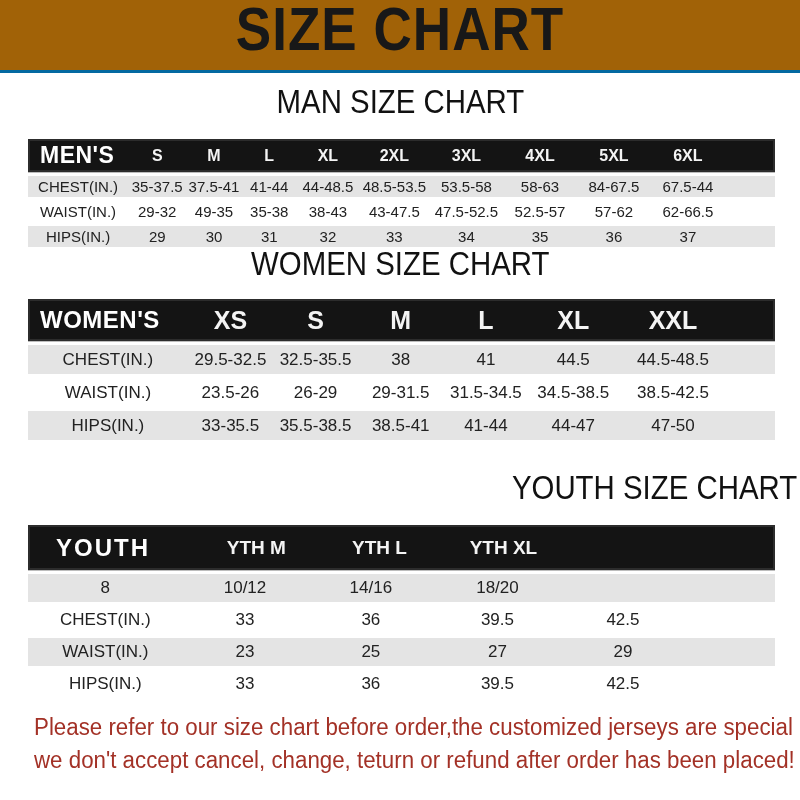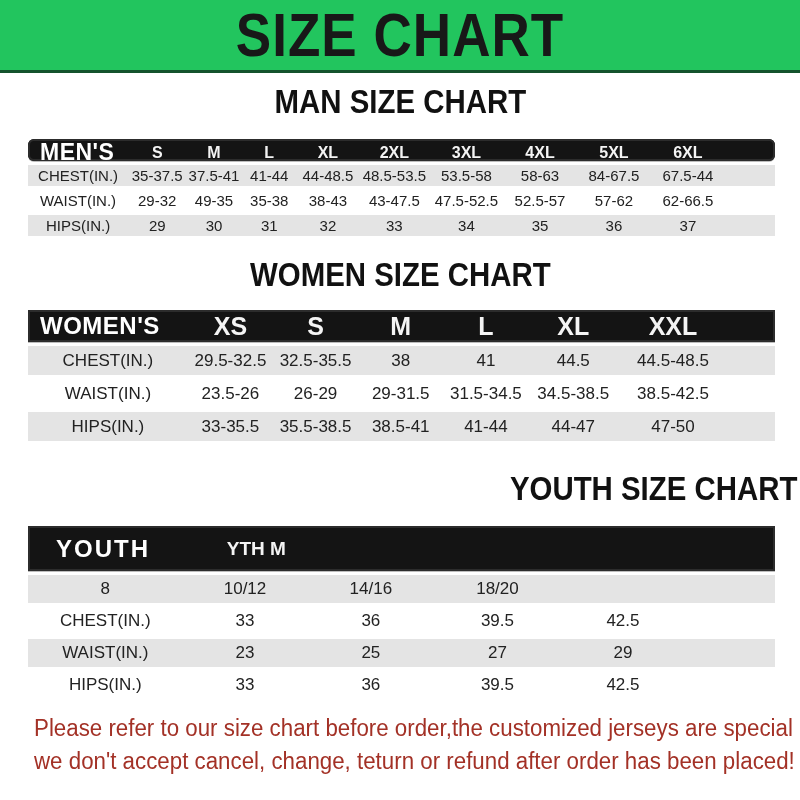--- a/index.html
+++ b/index.html
@@ -5,36 +5,36 @@
   html,body{margin:0;padding:0;}
   body{
     width:800px;height:800px;overflow:hidden;background:#ffffff;
     font-family:"Liberation Sans", sans-serif;
     -webkit-font-smoothing:antialiased;
   }
   .page{width:800px;height:800px;position:relative;}
 
   
   .banner{
-    height:70px;background:#22c55e;border-bottom:3px solid #14532d;
-    display:flex;align-items:center;justify-content:center;
+    height:70px;background:#a16207;border-bottom:3px solid #0369a1;
+    display:flex;justify-content:center;
   }
   .banner-text{
     display:inline-block;color:#181818;font-size:52px;font-weight:800;
     letter-spacing:1px;transform:scale(1.02,1.18);white-space:nowrap;
   }
 
   
   .section-heading{
-    margin:0;text-align:center;color:#111;font-weight:700;
+    margin:0;text-align:center;color:#111;font-weight:400;
     font-size:30px;line-height:34px;
   }
   .section-heading span{display:inline-block;transform:scale(0.98,1.12);letter-spacing:0px;}
   .heading-man{margin-top:12px;}
-  .heading-women{margin-top:22px;}
+  .heading-women{}
   .heading-youth{margin-top:31px;text-align:right;}
 
   
   .size-table{margin:0 25px 0 28px;}
   .tbl-man{margin-top:20px;}
   .tbl-women{margin-top:18px;}
   .tbl-youth{margin-top:20px;}
 
   .trow{display:grid;align-items:center;}
   .trow + .trow{margin-top:4px;}
@@ -47,29 +47,29 @@
 
   .cell{text-align:center;white-space:nowrap;overflow:visible;}
   .header-label{
     text-align:left;padding-left:12px;font-weight:800;letter-spacing:0.5px;
   }
   .header-cell{font-weight:700;color:#f4f4f4;}
   .row-label,.data-cell{color:#222;font-weight:400;}
 
   
   .men .trow{grid-template-columns:13.4% 7.8% 7.4% 7.4% 8.3% 9.5% 9.8% 9.9% 9.9% 9.9% 1fr;}
-  .men .thead{height:22px;border-radius:6px;}
+  .men .thead{height:33px;}
   .men .drow{height:21px;}
   .men .header-label{font-size:23px;}
   .men .header-cell{font-size:16px;}
   .men .row-label,.men .data-cell{font-size:15px;}
 
   
   .women .trow{grid-template-columns:21.4% 11.4% 11.4% 11.4% 11.4% 12% 14.7% 1fr;}
-  .women .thead{height:32px;}
+  .women .thead{height:42px;}
   .women .drow{height:29px;}
   .women .header-label{font-size:24px;}
   .women .header-cell{font-size:25px;}
   .women .row-label,.women .data-cell{font-size:17px;}
 
   
   .youth .trow{grid-template-columns:20.7% 16.7% 17% 16.9% 16.7% 1fr;}
   .youth .thead{height:45px;padding-left:16px;}
   .youth .drow{height:28px;}
   .youth .header-label{font-size:24px;letter-spacing:2px;}
@@ -190,20 +190,22 @@
         <div class="cell data-cell">47-50</div>
         <div class="cell filler"></div>
       </div>
     </div>
 
   <h2 class="section-heading heading-youth"><span>YOUTH SIZE CHART</span></h2>
   <div class="size-table youth tbl-youth">
       <div class="trow thead">
         <div class="cell header-label">YOUTH</div>
         <div class="cell header-cell">YTH M</div>
+        <div class="cell header-cell">YTH L</div>
+        <div class="cell header-cell">YTH XL</div>
         <div class="cell filler"></div>
       </div>
       <div class="trow drow row-gray">
         <div class="cell data-cell">8</div>
         <div class="cell data-cell">10/12</div>
         <div class="cell data-cell">14/16</div>
         <div class="cell data-cell">18/20</div>
         <div class="cell filler"></div>
       </div>
       <div class="trow drow row-white">

